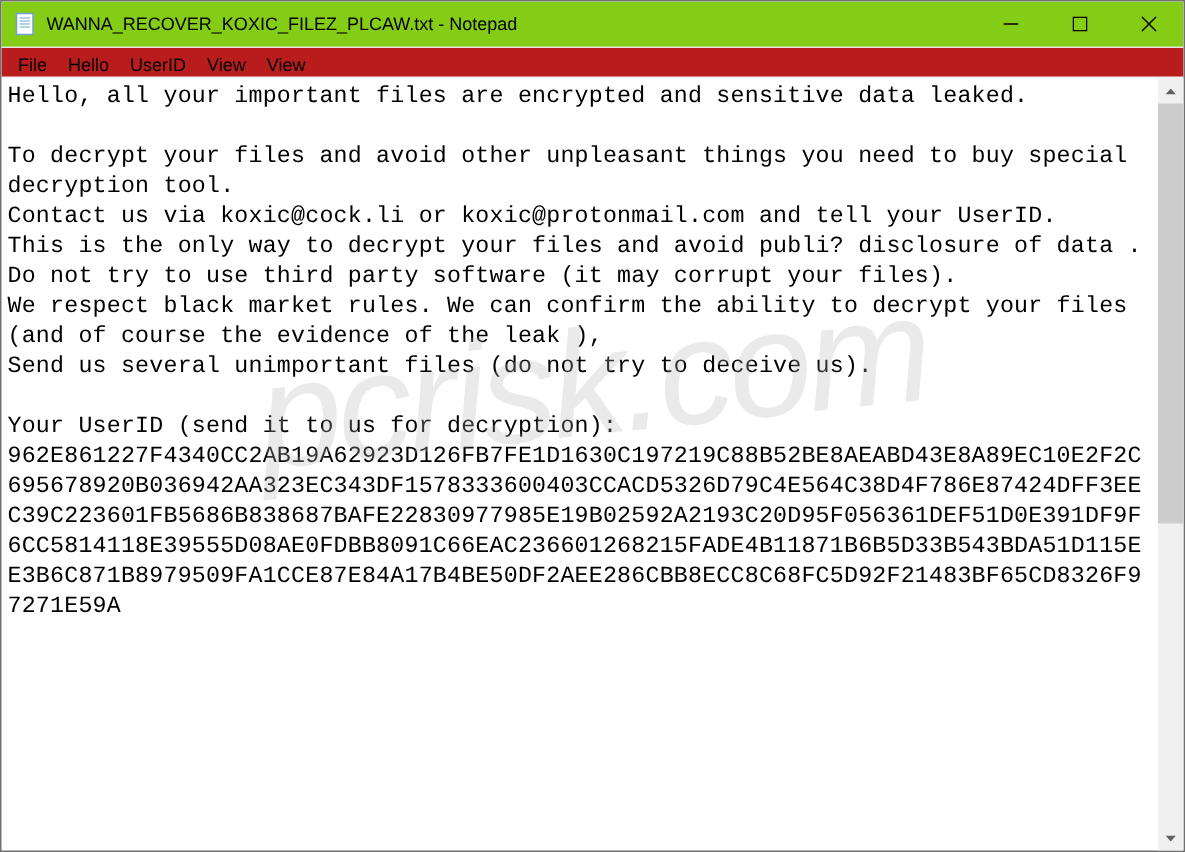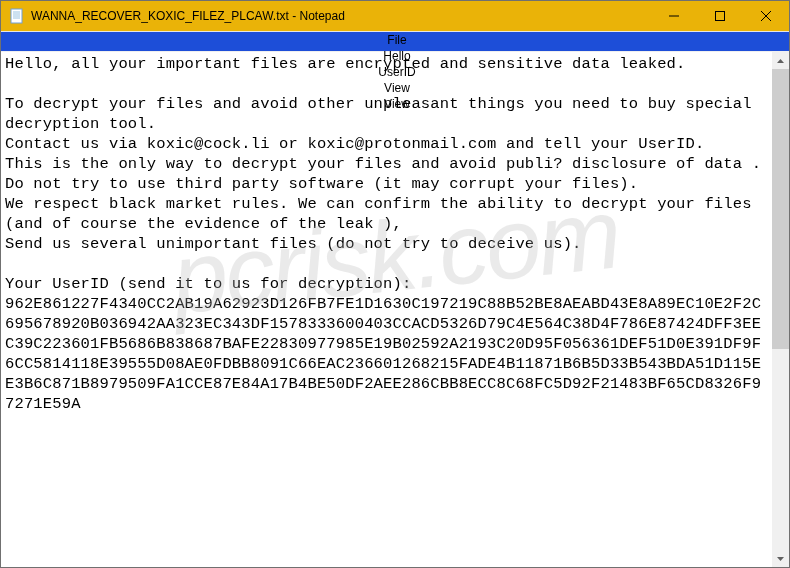--- a/index.html
+++ b/index.html
@@ -10,21 +10,21 @@
     body {
       font-family: "Segoe UI", Tahoma, sans-serif;
       background: #fff;
       width: 790px;
       height: 568px;
       overflow: hidden;
       border: 1px solid #707070;
     }
     .titlebar {
       height: 31px;
-      background: #eab308;
+      background: #84cc16;
       display: flex;
       align-items: center;
       border-bottom: 1px solid #e5e5e5;
     }
     .titlebar-icon {
       width: 16px;
       height: 16px;
       margin-left: 8px;
       margin-right: 6px;
       display: flex;
@@ -47,25 +47,24 @@
       height: 100%;
       display: flex;
       align-items: center;
       justify-content: center;
       background: transparent;
       border: none;
     }
     .menubar {
       height: 20px;
       display: flex;
-      align-items: center;
+      align-items: flex-end;
       padding-left: 4px;
       border-bottom: 1px solid #f0f0f0;
-      background: #1d4ed8;
-      flex-direction: column;
+      background: #b91c1c;
     }
     .menu-item {
       font-size: 12px;
       padding: 1px 7px;
       color: #000;
       cursor: default;
     }
     .content-wrapper {
       display: flex;
       height: calc(100% - 51px);

